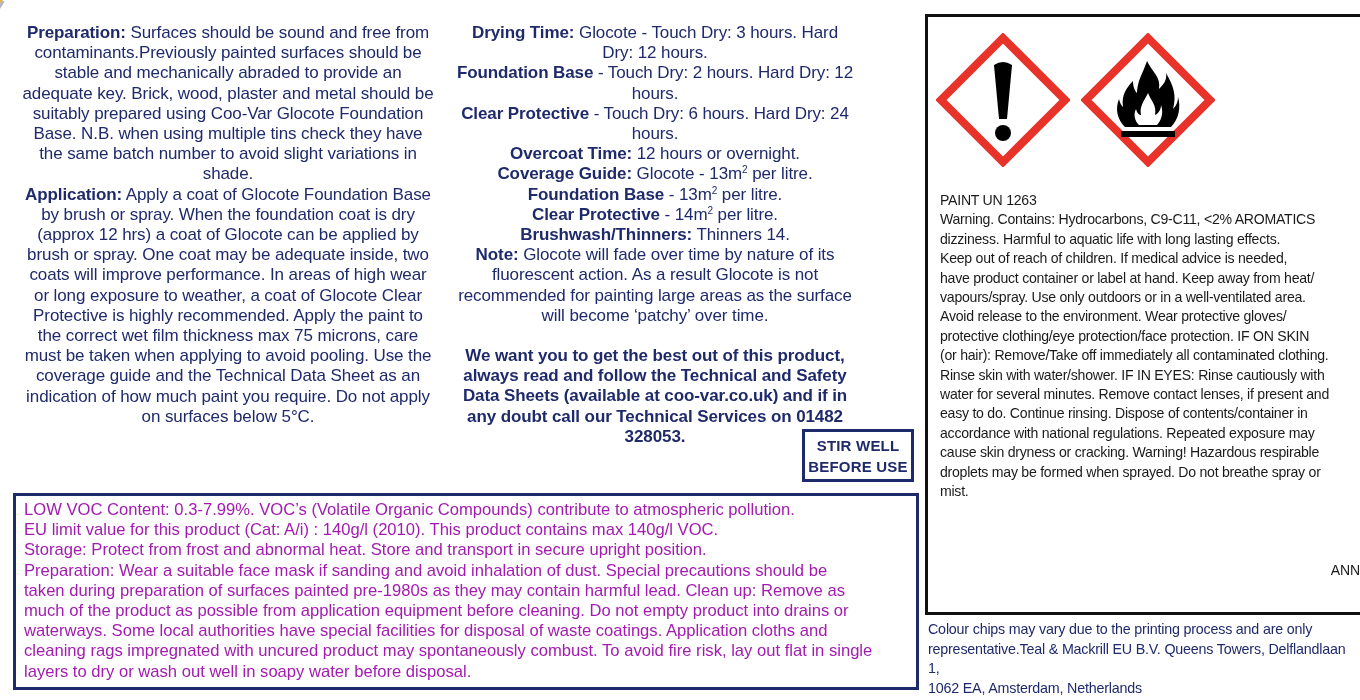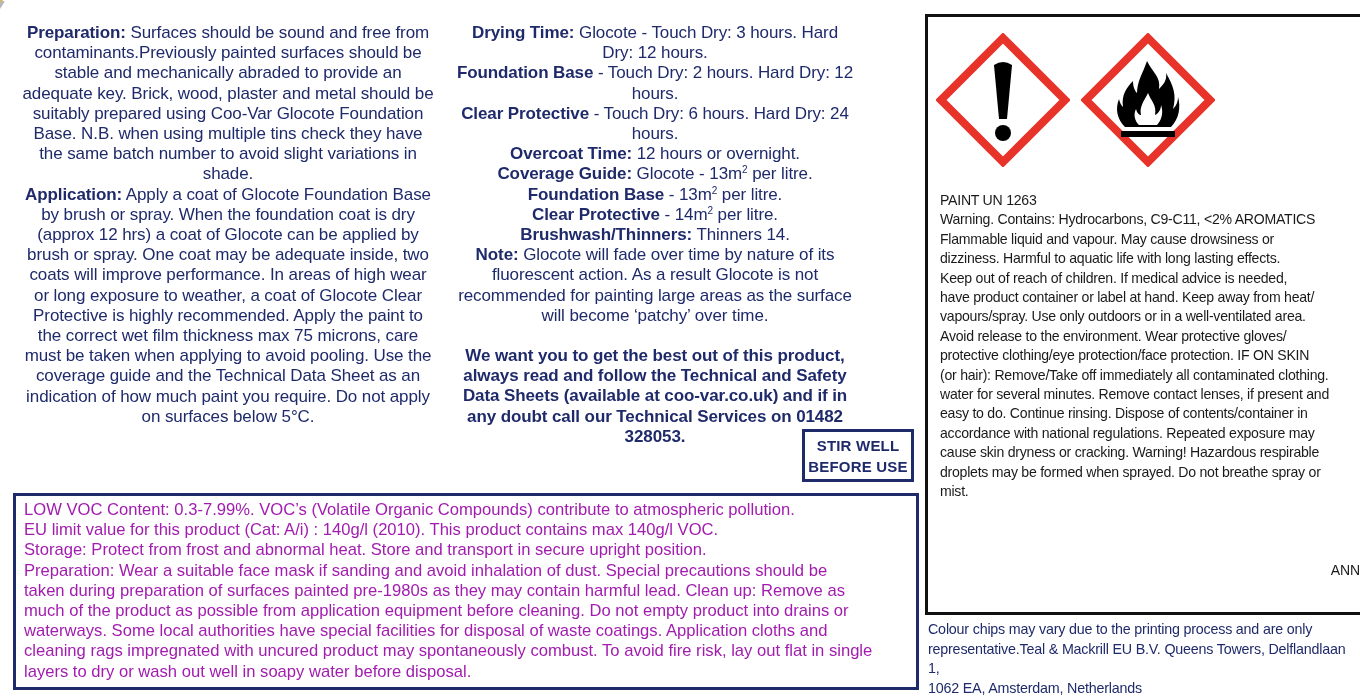--- a/index.html
+++ b/index.html
@@ -128,28 +128,28 @@
         <polygon points="67,5 129,67 67,129 5,67" fill="#ffffff" stroke="#e8332b" stroke-width="8" stroke-linejoin="miter"></polygon>
         <path d="M66,28 C72,40 80,44 78,56 C84,50 86,46 85,40 C92,52 96,62 92,76 C96,72 97,68 97,64 C100,74 98,86 90,94 L44,94 C36,86 34,76 38,66 C39,70 40,72 42,74 C40,62 46,54 52,48 C52,54 54,58 56,60 C56,48 62,40 66,28 Z" fill="#000"></path>
         <path d="M67,60 C70,68 76,72 74,82 C78,80 80,76 80,72 C83,80 80,88 76,92 L58,92 C54,88 52,82 55,76 C56,80 58,82 60,82 C58,74 63,68 67,60 Z" fill="#fff"></path>
         <rect x="40" y="98" width="54" height="6" fill="#000"></rect>
       </svg>
     </div>
   </div>
   <div class="hazard-text">
     <p>PAINT UN 1263</p>
     <p>Warning. Contains: Hydrocarbons, C9-C11, &lt;2% AROMATICS</p>
-    <p>Flammable liquid and vapour. May cause drowsiness or</p>
     <p>dizziness. Harmful to aquatic life with long lasting effects.</p>
     <p>Keep out of reach of children. If medical advice is needed,</p>
     <p>have product container or label at hand. Keep away from heat/</p>
     <p>vapours/spray. Use only outdoors or in a well-ventilated area.</p>
     <p>Avoid release to the environment. Wear protective gloves/</p>
     <p>protective clothing/eye protection/face protection. IF ON SKIN</p>
     <p>(or hair): Remove/Take off immediately all contaminated clothing.</p>
+    <p>Rinse skin with water/shower. IF IN EYES: Rinse cautiously with</p>
     <p>water for several minutes. Remove contact lenses, if present and</p>
     <p>easy to do. Continue rinsing. Dispose of contents/container in</p>
     <p>accordance with national regulations. Repeated exposure may</p>
     <p>cause skin dryness or cracking. Warning! Hazardous respirable</p>
     <p>droplets may be formed when sprayed. Do not breathe spray or</p>
     <p>mist.</p>
   </div>
   <div class="hazard-code">ANN6</div>
 </div>
 

